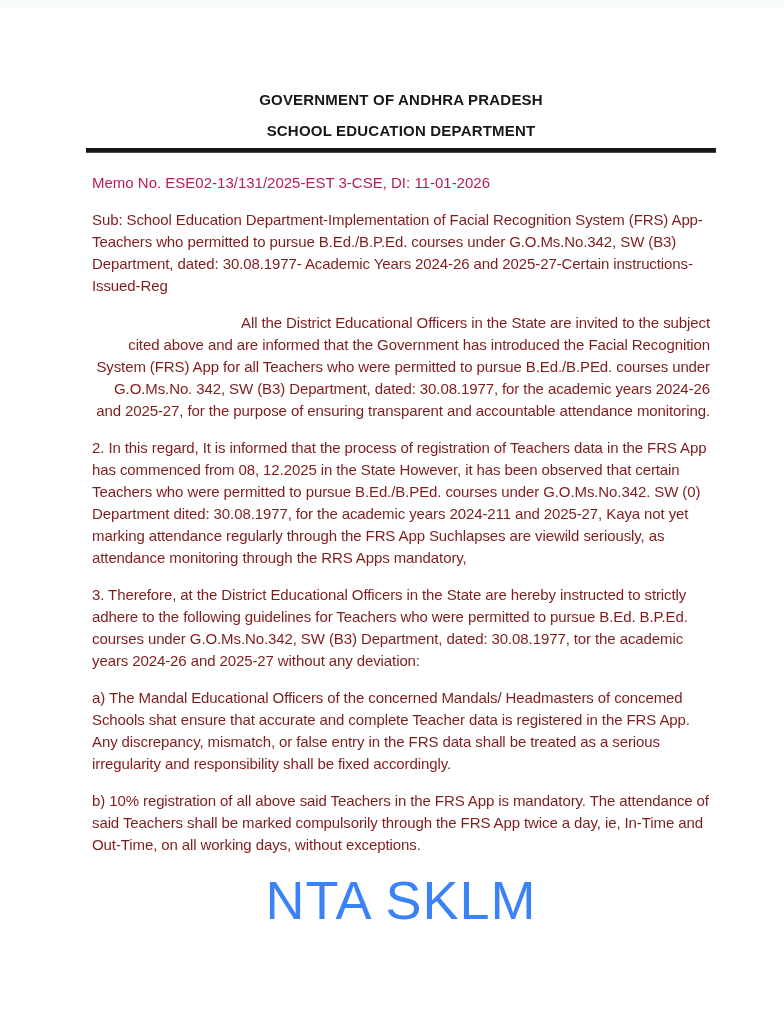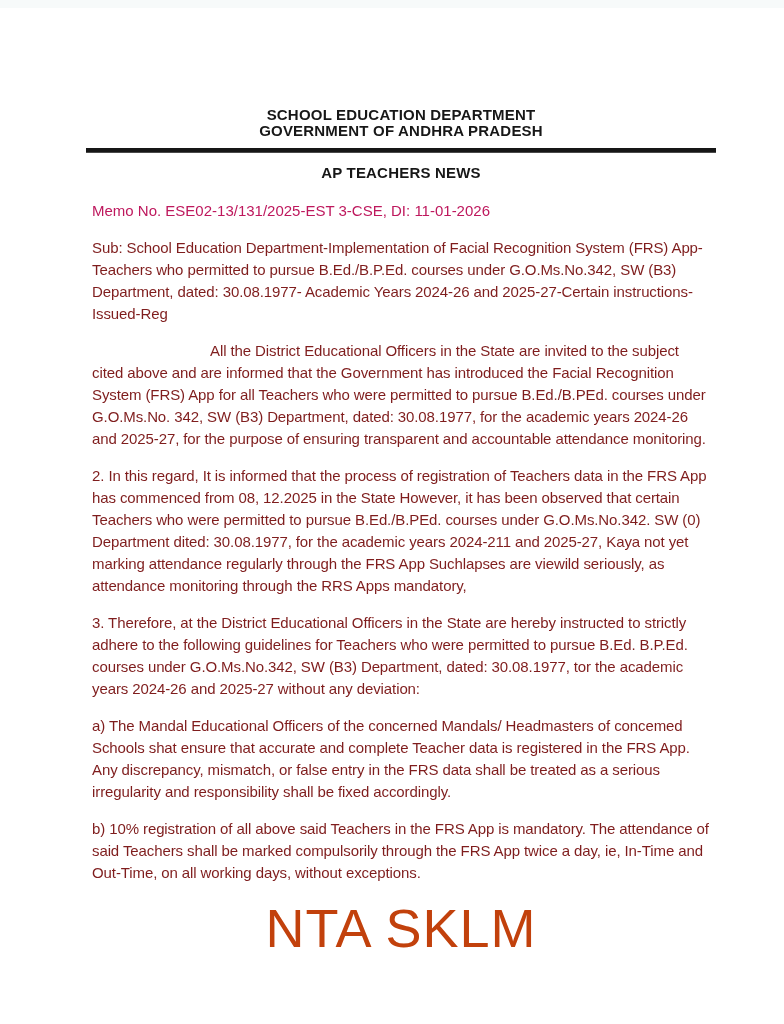--- a/index.html
+++ b/index.html
@@ -56,45 +56,45 @@
   .body {
     margin: 15px 0 0 0;
     font-size: 15px;
     line-height: 22px;
     letter-spacing: -0.1px;
     color: #7f1d1d;
     text-align: left;
   }
   .body.first-indent {
     text-indent: 118px;
+    text-align: right;
   }
   .watermark {
     margin-top: 14px;
     text-align: center;
     font-size: 54px;
     line-height: 60px;
     font-weight: 400;
     letter-spacing: 1px;
-    color: #c2410c;
+    color: #3b82f6;
   }
 </style>
 </head>
 <body>
 
 <div class="page">
   <div class="top-strip"></div>
   <div class="content">
 
+    <div class="h-line">GOVERNMENT OF ANDHRA PRADESH</div>
+
     <div class="h-line h2">SCHOOL EDUCATION DEPARTMENT</div>
-
-    <div class="h-line">GOVERNMENT OF ANDHRA PRADESH</div>
 
     <div class="divider"></div>
 
-    <div class="h-line h3">AP TEACHERS NEWS</div>
 
     <p class="memo">Memo No. ESE02-13/131/2025-EST 3-CSE, DI: 11-01-2026</p>
 
     <p class="body">Sub: School Education Department-Implementation of Facial Recognition System (FRS) App-Teachers who permitted to pursue B.Ed./B.P.Ed. courses under G.O.Ms.No.342, SW (B3) Department, dated: 30.08.1977- Academic Years 2024-26 and 2025-27-Certain instructions-Issued-Reg</p>
 
     <p class="body first-indent">All the District Educational Officers in the State are invited to the subject cited above and are informed that the Government has introduced the Facial Recognition System (FRS) App for all Teachers who were permitted to pursue B.Ed./B.PEd. courses under G.O.Ms.No. 342, SW (B3) Department, dated: 30.08.1977, for the academic years 2024-26 and 2025-27, for the purpose of ensuring transparent and accountable attendance monitoring.</p>
 
     <p class="body">2. In this regard, It is informed that the process of registration of Teachers data in the FRS App has commenced from 08, 12.2025 in the State However, it has been observed that certain Teachers who were permitted to pursue B.Ed./B.PEd. courses under G.O.Ms.No.342. SW (0) Department dited: 30.08.1977, for the academic years 2024-211 and 2025-27, Kaya not yet marking attendance regularly through the FRS App Suchlapses are viewild seriously, as attendance monitoring through the RRS Apps mandatory,</p>
 
     <p class="body">3. Therefore, at the District Educational Officers in the State are hereby instructed to strictly adhere to the following guidelines for Teachers who were permitted to pursue B.Ed. B.P.Ed. courses under G.O.Ms.No.342, SW (B3) Department, dated: 30.08.1977, tor the academic years 2024-26 and 2025-27 without any deviation:</p>

